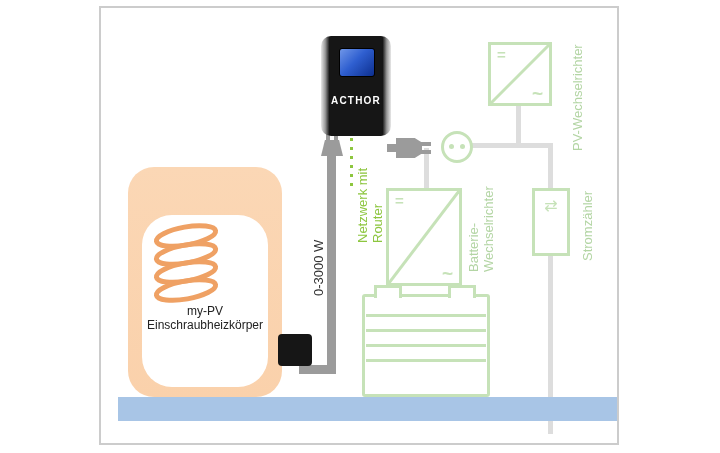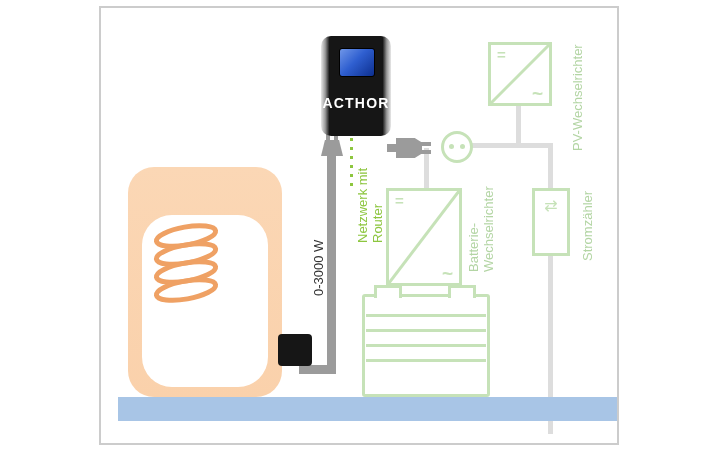--- a/index.html
+++ b/index.html
@@ -58,21 +58,21 @@
   #netline{left:350px;top:138px;width:3px;height:48px;
            background:repeating-linear-gradient(to bottom,var(--accent-green) 0 3px,transparent 3px 9px);}
 
   
   #acthor{left:321px;top:36px;width:70px;height:100px;border-radius:10px;
           background:linear-gradient(90deg,#e8e8e8 0,#9a9a9a 6%,var(--device-black) 12%,
                      var(--device-black) 88%,#9a9a9a 94%,#e8e8e8 100%);}
   #acthor-screen{left:339px;top:48px;width:34px;height:27px;border-radius:3px;border:1px solid #000;
                  background:linear-gradient(135deg,#6f96e8 0%,var(--screen-blue) 45%,#0d2f8f 100%);}
   #acthor-name{left:321px;top:95px;width:70px;text-align:center;color:#fff;
-               font-size:14px;letter-spacing:1.2px;font-weight:700;}
+               font-size:10px;letter-spacing:1.2px;font-weight:700;}
 
   
   .gbox{border:3px solid var(--faded-green);background:#fff;box-sizing:border-box;}
   #pv-box{left:488px;top:42px;width:64px;height:64px;}
   #battinv-box{left:386px;top:188px;width:76px;height:98px;}
   #meter-box{left:532px;top:188px;width:38px;height:68px;}
   .diag-svg{position:absolute;left:0;top:0;width:100%;height:100%;}
   .sym-dc{position:absolute;left:6px;top:1px;font-size:15px;color:var(--faded-green);font-weight:700;}
   .sym-ac{position:absolute;right:6px;bottom:0;font-size:19px;color:var(--faded-green);font-weight:700;line-height:19px;}
   #meter-sym{position:absolute;left:0;top:5px;width:100%;text-align:center;font-size:16px;color:var(--faded-green);}
@@ -110,20 +110,24 @@
   <div class="abs gline" id="line-stub"></div>
 
   <div class="abs" id="tank"></div>
   <div class="abs" id="tank-inner"></div>
   <svg class="abs" id="coil" width="84" height="92" viewBox="0 0 84 92">
     <ellipse class="coil-el" cx="40" cy="16" rx="30" ry="9" transform="rotate(-10 40 16)"></ellipse>
     <ellipse class="coil-el" cx="40" cy="34" rx="30" ry="9" transform="rotate(-10 40 34)"></ellipse>
     <ellipse class="coil-el" cx="40" cy="52" rx="30" ry="9" transform="rotate(-10 40 52)"></ellipse>
     <ellipse class="coil-el" cx="40" cy="70" rx="30" ry="9" transform="rotate(-10 40 70)"></ellipse>
   </svg>
+  <div class="abs" id="heater-label">
+    <div>my-PV</div>
+    <div>Einschraubheizkörper</div>
+  </div>
 
   <div class="abs gbox" id="pv-box">
     <svg class="diag-svg" viewBox="0 0 100 100" preserveAspectRatio="none">
       <line x1="0" y1="100" x2="100" y2="0" stroke="var(--faded-green)" stroke-width="3" vector-effect="non-scaling-stroke"></line>
     </svg>
     <span class="sym-dc">=</span>
     <span class="sym-ac">~</span>
   </div>
   <div class="abs gbox" id="battinv-box">
     <svg class="diag-svg" viewBox="0 0 100 100" preserveAspectRatio="none">

